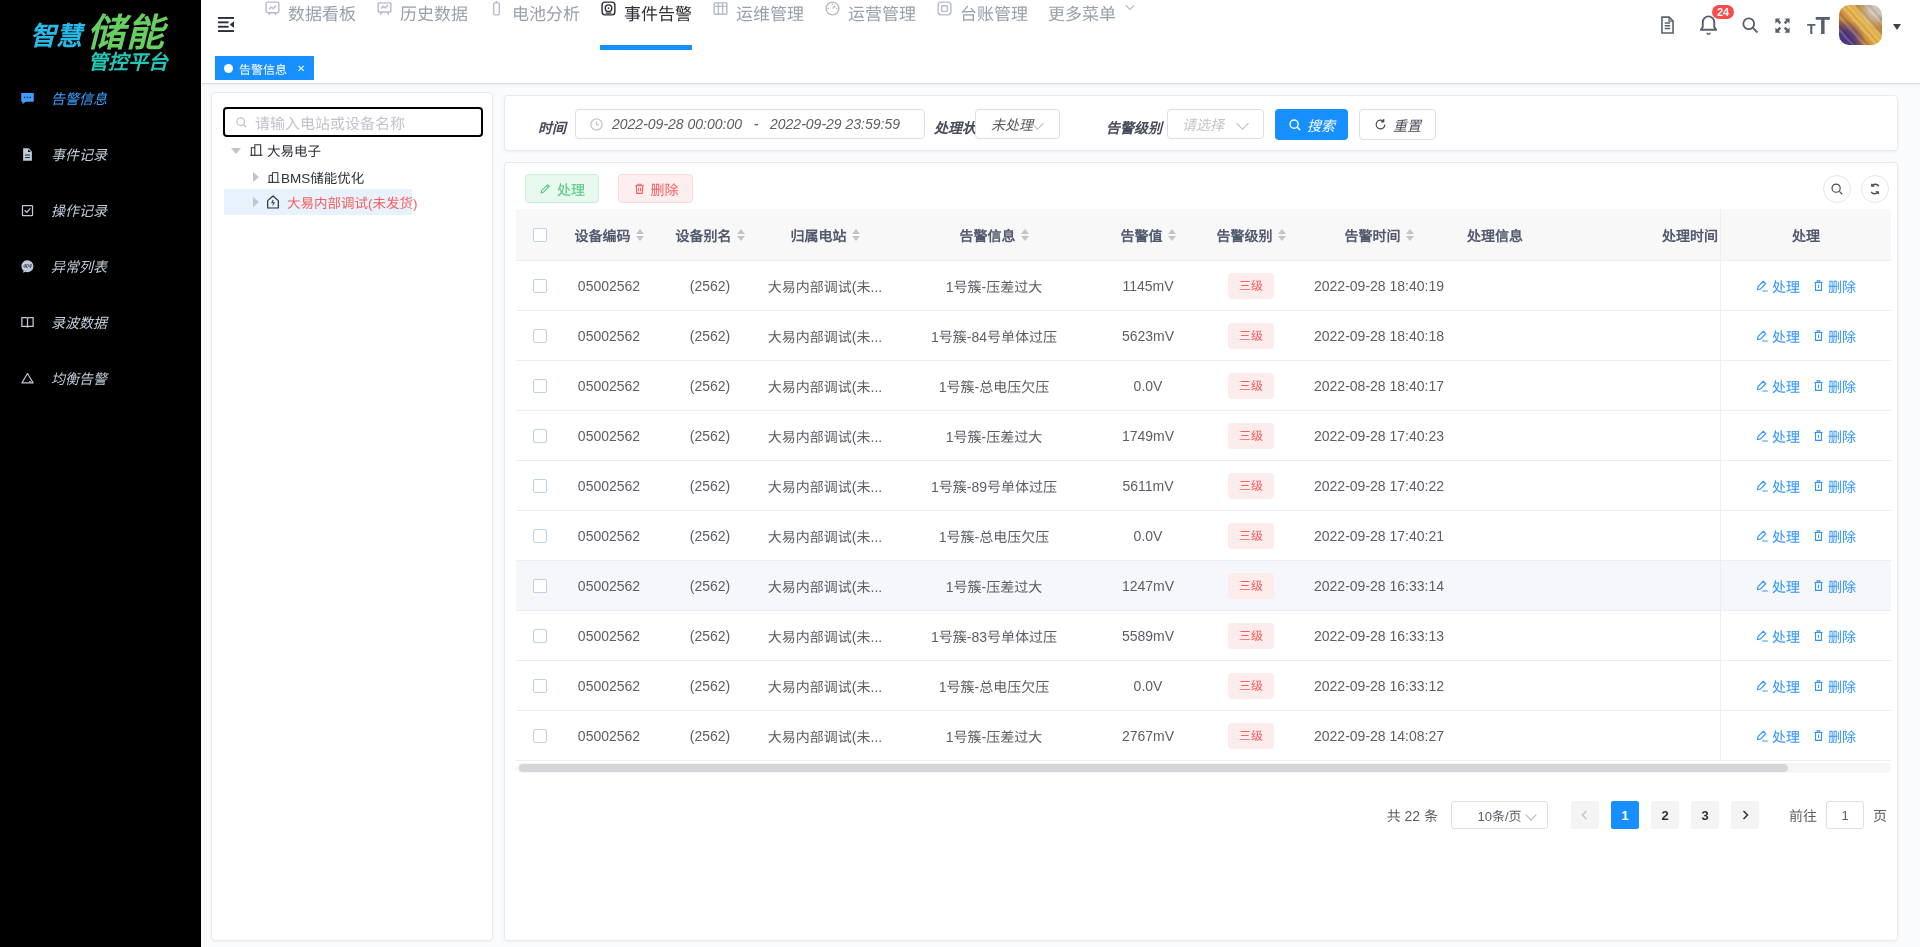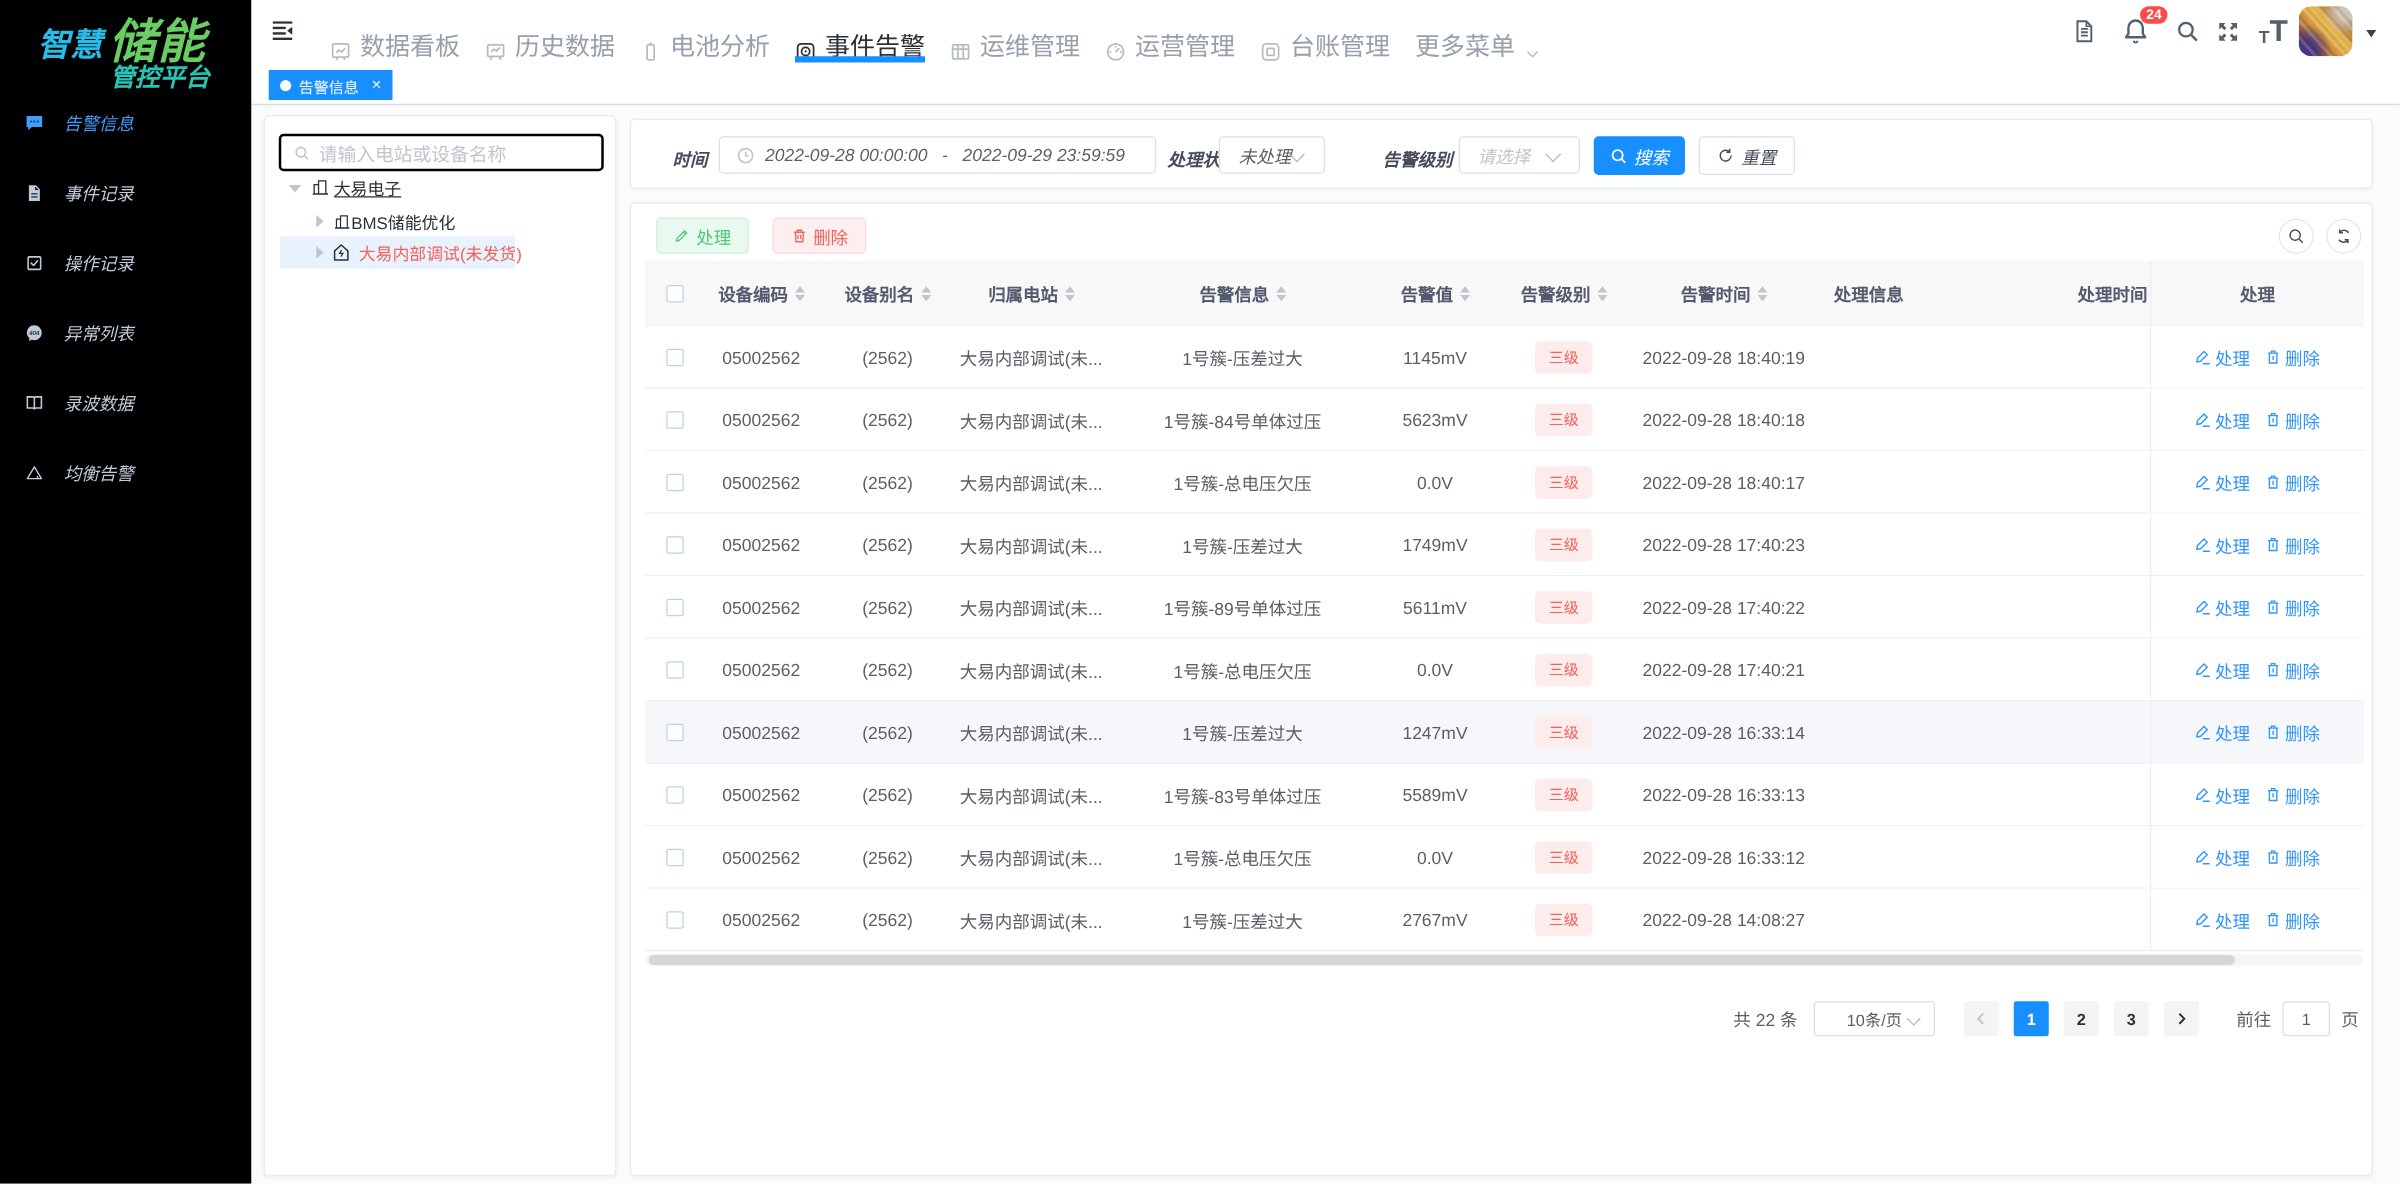--- a/index.html
+++ b/index.html
@@ -13,21 +13,21 @@
 .logo .l2{position:absolute;left:87px;top:-6px;font-size:38px;font-weight:bold;color:#69ce62;letter-spacing:1px;}
 .logo .l3{position:absolute;left:88px;top:38px;font-size:20px;font-weight:bold;color:#25c6b5;letter-spacing:0px;}
 .menu{position:absolute;top:70px;left:0;width:100%;}
 .mitem{height:56px;display:flex;align-items:center;padding-left:20px;color:#bfcbd9;font-size:14px;}
 .mitem svg{width:15px;height:15px;margin-right:16px;flex:none;}
 .mitem.act{color:#409eff;}
 
 .topbar{position:absolute;left:201px;top:0;width:1719px;height:50px;background:#fff;z-index:20;}
 .hamb{position:absolute;left:17px;top:17px;width:16px;height:15px;}
 .nav{position:absolute;left:53px;top:0;height:50px;display:flex;align-items:center;}
-.nitem{display:flex;align-items:flex-end;height:50px;padding:0 10px;color:#97a0ac;font-size:20px;position:relative;}
+.nitem{display:flex;align-items:flex-start;height:50px;padding:0 10px;color:#97a0ac;font-size:17px;position:relative;}
 .nitem svg{width:17px;height:17px;margin-right:7px;}
 .nitem.on{color:#2b2f36;}
 .nitem.on:after{content:"";position:absolute;left:10px;right:10px;bottom:0;height:5px;background:#188fff;}
 .tright{position:absolute;right:0;top:0;height:50px;display:flex;align-items:center;color:#55606d;}
 .tri{position:relative;flex:none;}
 .badge{position:absolute;left:15px;top:-8px;background:#fa4b4b;color:#fff;border-radius:8px;font-size:11px;line-height:14px;padding:0 5px;font-weight:bold;}
 .avatar{width:43px;height:40px;border-radius:10px;flex:none;background:
  repeating-linear-gradient(48deg, rgba(255,255,255,.16) 0 2px, rgba(60,30,10,.10) 3px 5px, transparent 5px 9px),
  radial-gradient(circle at 10% 92%, #4a3580 0 16%, rgba(74,53,128,0) 42%),
  radial-gradient(circle at 90% 8%, #cfc3b6 0 14%, rgba(207,195,182,0) 38%),
@@ -256,21 +256,21 @@
   <div class="search"><svg viewBox="0 0 24 24" fill="none" stroke="#c0c4cc" stroke-width="2.4">
         <circle cx="10.5" cy="10.5" r="7"></circle>
         <path d="M16 16l5 5"></path>
       </svg>请输入电站或设备名称</div>
   <div class="tnode" style="left:12px;top:44px;padding-left:7px;">
     <span class="tcaret open"></span>
     <svg viewBox="0 0 24 24" fill="none" stroke="#2b2f36" stroke-width="1.8" style="width:14px;height:14px;margin-left:8px;">
         <path d="M4 21V8h6v13M10 21V3h10v18"></path>
         <path d="M2 21h21" stroke-width="2"></path>
       </svg>
-    <span class="txt" style="margin-left:4px;text-decoration:underline;">大易电子</span>
+    <span class="txt" style="margin-left:4px;">大易电子</span>
   </div>
   <div class="tnode" style="left:12px;top:71px;padding-left:27px;">
     <span class="tcaret closed"></span>
     <svg viewBox="0 0 24 24" fill="none" stroke="#2b2f36" stroke-width="1.8" style="width:13px;height:13px;margin-left:6px;">
         <path d="M4 21V8h6v13M10 21V3h10v18"></path>
         <path d="M2 21h21" stroke-width="2"></path>
       </svg>
     <span class="txt" style="margin-left:1px;">BMS储能优化</span>
   </div>
   <div class="tnode sel" style="left:12px;top:96px;width:188px;padding-left:27px;">
@@ -415,21 +415,21 @@
           <span class="cb"></span>
         </div>
       <div class="tc c1">05002562</div>
       <div class="tc c2">(2562)</div>
       <div class="tc c3">大易内部调试(未...</div>
       <div class="tc c4">1号簇-总电压欠压</div>
       <div class="tc c5">0.0V</div>
       <div class="tc c6">
           <span class="lvl">三级</span>
         </div>
-      <div class="tc c7">2022-09-28 18:40:17</div>
+      <div class="tc c7">2022-08-28 18:40:17</div>
       <div class="tc c8"></div>
       <div class="tc c9"></div>
       <div class="fixcol">
           <span class="alink" style="margin-right:12px;"><svg viewBox="0 0 26 26" fill="none" stroke="#3095fb" stroke-width="2">
               <path d="M14.5 4.5l5 5L9 20l-6 1 1-6zM12.5 24h11" stroke-width="2.2"></path>
             </svg>处理</span>
           <span class="alink"><svg viewBox="0 0 24 24" fill="none" stroke="#3095fb" stroke-width="2">
               <path d="M4.5 6.5h15M9.5 6.5v-3h5v3M6.5 6.5V21h11V6.5M12 10.5v6"></path>
             </svg>删除</span>
         </div>

